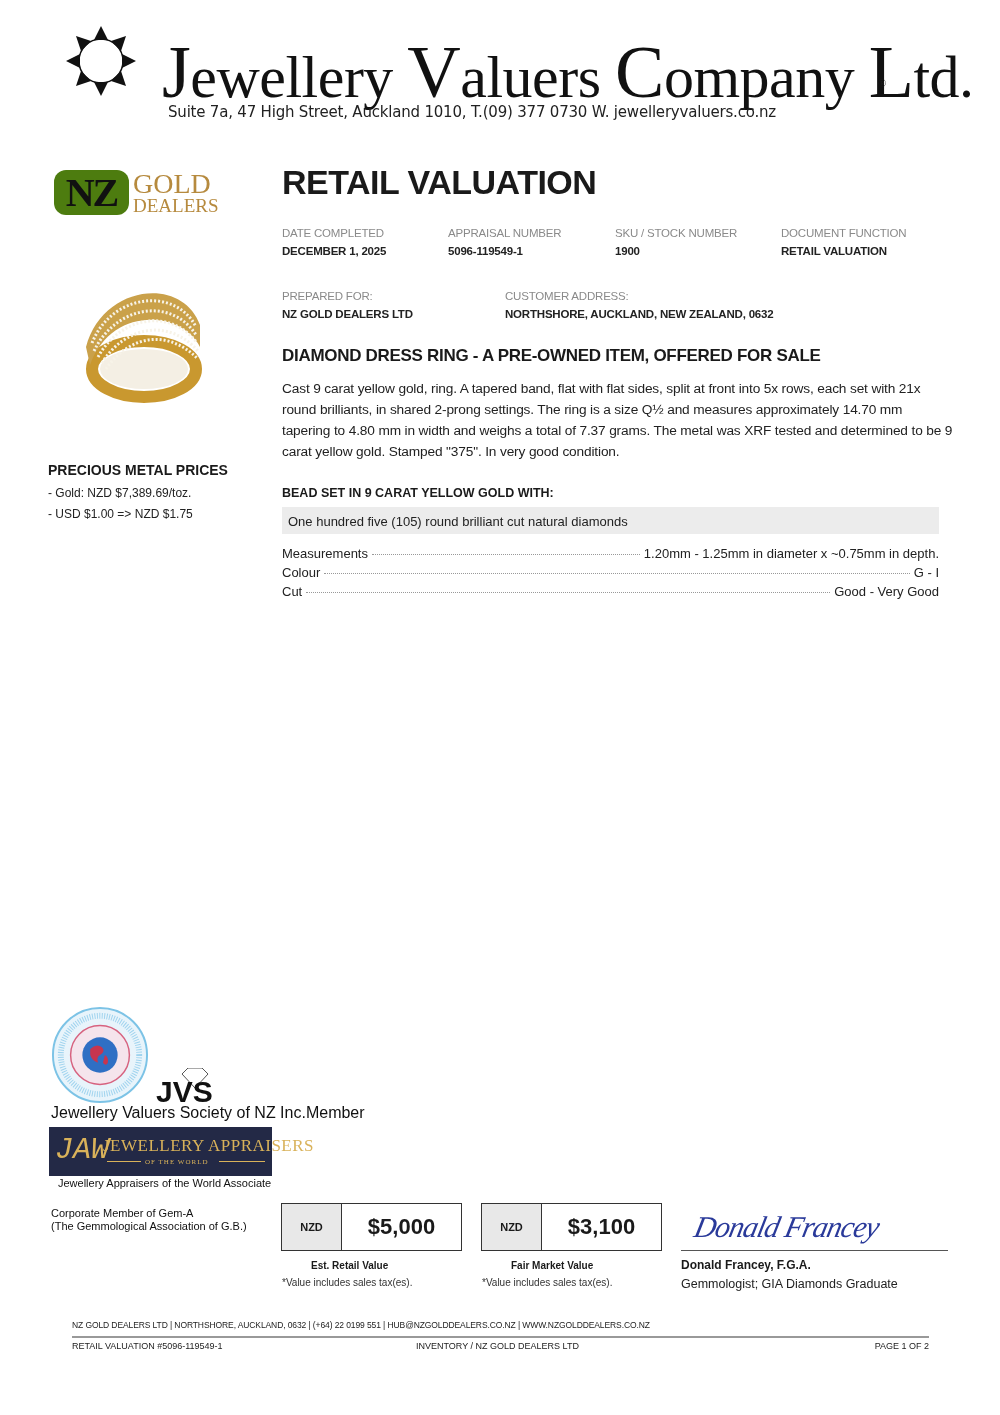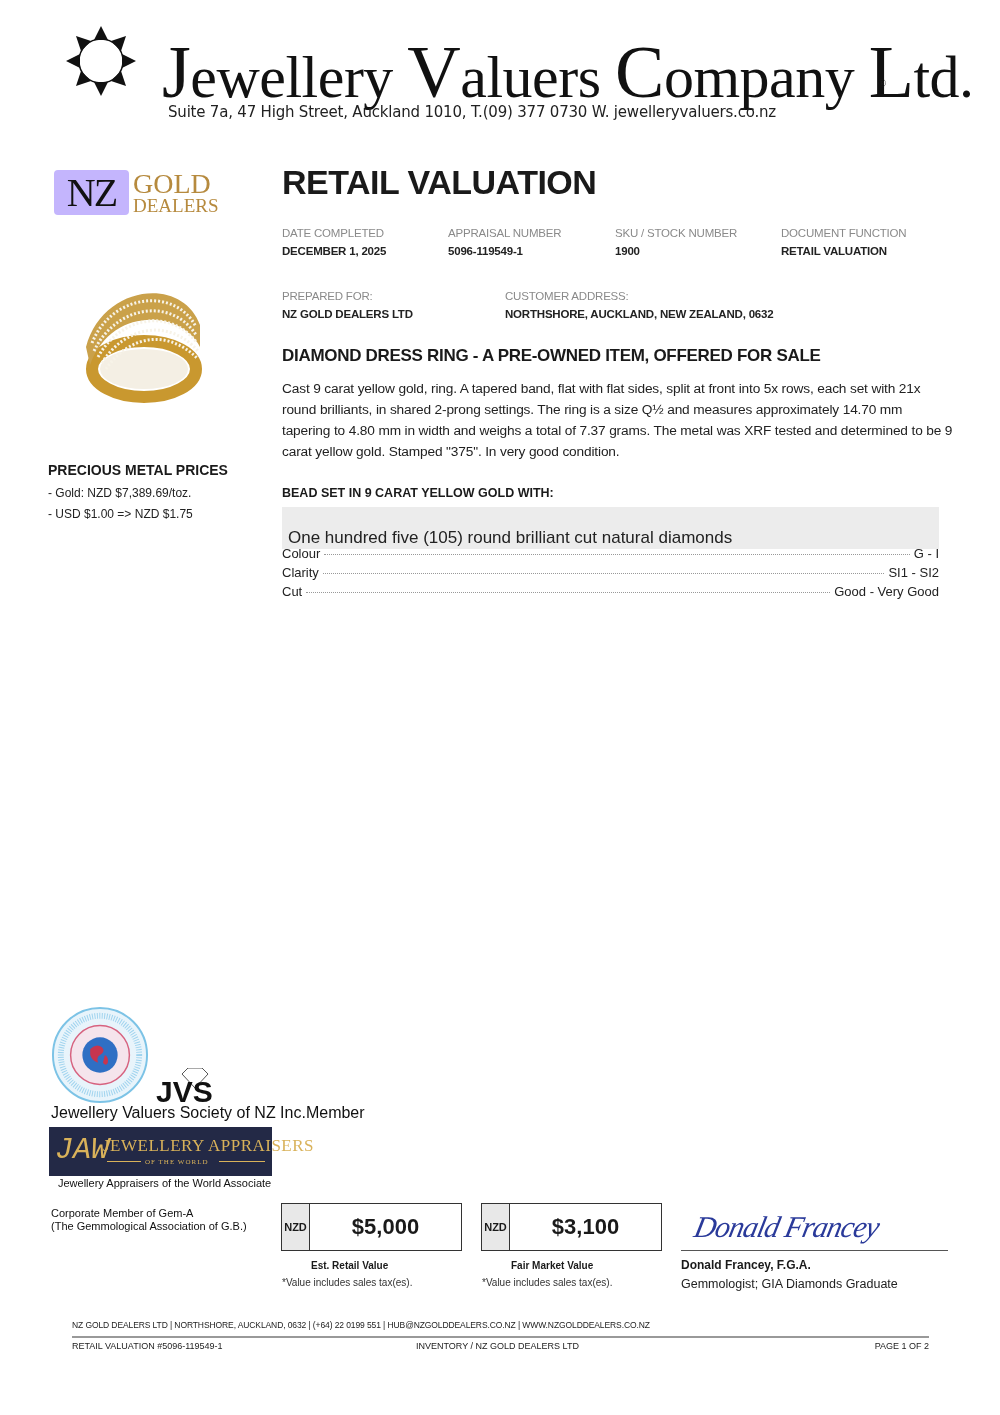--- a/index.html
+++ b/index.html
@@ -8,41 +8,41 @@
 
   
   .hdr-logo { position: absolute; left: 64px; top: 24px; width: 74px; height: 74px; }
   .hdr-title { position: absolute; left: 162px; top: 30px; font-family: "Liberation Serif", serif; font-size: 60px; color: #111; letter-spacing: -0.5px; white-space: nowrap; text-align: center; }
   .hdr-title .cap { font-size: 74px; }
   .hdr-reg { position: absolute; left: 878px; top: 77px; font-size: 11px; font-family: "Liberation Serif", serif; }
   .hdr-addr { position: absolute; left: 168px; top: 103px; font-size: 15px; color: #222; font-family: "DejaVu Sans", sans-serif; letter-spacing: -0.2px; }
 
   
   .nzgd { position: absolute; left: 54px; top: 170px; display: flex; align-items: center; }
-  .nzgd .box { background: #c4b5fd; border-radius: 4px; width: 75px; height: 45px; display:flex; align-items:center; justify-content:center; font-family: "Liberation Serif", serif; font-size: 40px; color: #111; letter-spacing: -2px; }
+  .nzgd .box { background: #4d7c0f; border-radius: 12px; width: 75px; height: 45px; display:flex; align-items:center; justify-content:center; font-family: "Liberation Serif", serif; font-size: 40px; color: #111; letter-spacing: -2px; font-weight: bold; }
   .nzgd .words { margin-left: 4px; font-family: "Liberation Serif", serif; color: #b68a3e; line-height: 0.9; }
   .nzgd .w1 { font-size: 28px; }
   .nzgd .w2 { font-size: 19px; }
 
   .ring { position: absolute; left: 72px; top: 265px; width: 140px; height: 140px; }
 
   .pmp-title { position: absolute; left: 48px; top: 462px; font-size: 14px; font-weight: bold; }
   .pmp-line { position: absolute; left: 48px; font-size: 12px; color: #222; }
 
   
   .title { position: absolute; left: 282px; top: 163px; font-size: 34px; font-weight: bold; letter-spacing: -0.5px; }
   .meta { position: absolute; font-size: 12px; }
   .meta .lbl { color: #8a8a8a; font-size: 11.5px; letter-spacing: -0.2px; }
   .meta .val { color: #222; font-weight: bold; margin-top: 6px; font-size: 11.5px; letter-spacing: -0.2px; }
 
   .item-title { position: absolute; left: 282px; top: 346px; font-size: 17px; font-weight: bold; letter-spacing: -0.3px; }
   .desc { position: absolute; left: 282px; top: 378px; width: 672px; font-size: 13.7px; line-height: 21px; color: #222; letter-spacing: -0.15px; }
 
   .bead { position: absolute; left: 282px; top: 486px; font-size: 12.5px; font-weight: bold; }
-  .stone-box { position: absolute; left: 282px; top: 507px; width: 657px; height: 21px; background: #ececec; font-size: 17px; padding: 21px 6px; color: #222; }
+  .stone-box { position: absolute; left: 282px; top: 507px; width: 657px; height: 27px; background: #ececec; font-size: 13px; padding: 7px 6px; color: #222; }
 
   .specs { position: absolute; left: 282px; top: 546px; width: 657px; font-size: 13px; color: #222; }
   .spec-row { display: flex; align-items: baseline; height: 19px; }
   .spec-row .k { white-space: nowrap; }
   .spec-row .dots { flex: 1; border-bottom: 1px dotted #999; margin: 0 4px; transform: translateY(-3px); }
   .spec-row .v { white-space: nowrap; }
 
   
   .seal { position: absolute; left: 50px; top: 1006px; width: 100px; height: 98px; }
   .jvs { position: absolute; left: 152px; top: 1068px; width: 82px; height: 36px; }
@@ -50,21 +50,21 @@
   .jaw { position: absolute; left: 49px; top: 1127px; width: 223px; height: 49px; background: #232946; color: #d9b25a; }
   .jaw .mono { position: absolute; left: 6px; top: 6px; font-family: Liberation Mono, monospace; font-style: italic; font-size: 30px; }
   .jaw .t1 { position: absolute; left: 54px; top: 9px; font-family: "Liberation Serif", serif; font-size: 17px; letter-spacing: 0.5px; white-space: nowrap; }
   .jaw .t2 { position: absolute; left: 96px; top: 31px; font-family: "Liberation Serif", serif; font-size: 7px; letter-spacing: 1px; }
   .jaw .ln { position: absolute; top: 34px; height: 1px; background: #d9b25a; }
   .cap2 { position: absolute; left: 58px; top: 1177px; font-size: 11px; color: #111; }
   .cap3 { position: absolute; left: 51px; top: 1207px; font-size: 11px; color: #111; line-height: 13px; }
 
   
   .vbox { position: absolute; top: 1203px; width: 181px; height: 48px; border: 1.5px solid #333; display: flex; }
-  .vbox .cur { width: 28px; background: #e8e8e8; border-right: 1.5px solid #333; font-size: 11px; font-weight: bold; display: flex; align-items: center; justify-content: center; }
+  .vbox .cur { width: 60px; background: #e8e8e8; border-right: 1.5px solid #333; font-size: 11px; font-weight: bold; display: flex; align-items: center; justify-content: center; }
   .vbox .amt { flex: 1; font-size: 22px; font-weight: bold; display: flex; align-items: center; justify-content: center; }
   .vlabel { position: absolute; top: 1260px; font-size: 10px; font-weight: bold; padding-left: 29px; }
   .vnote { position: absolute; top: 1277px; font-size: 10px; color: #333; }
 
   
   .sig { position: absolute; left: 695px; top: 1210px; font-family: "Liberation Serif", serif; font-style: italic; font-size: 30px; color: #2a3a9a; transform: skewX(-12deg); letter-spacing: -1px; }
   .sig-line { position: absolute; left: 681px; top: 1250px; width: 267px; height: 1px; background: #555; }
   .sig-name { position: absolute; left: 681px; top: 1258px; font-size: 12px; font-weight: bold; }
   .sig-title { position: absolute; left: 681px; top: 1277px; font-size: 12.5px; color: #222; }
 
@@ -149,28 +149,28 @@
 </div>
 
 <div class="item-title">DIAMOND DRESS RING - A PRE-OWNED ITEM, OFFERED FOR SALE</div>
 <div class="desc">Cast 9 carat yellow gold, ring. A tapered band, flat with flat sides, split at front into 5x rows, each set with 21x round brilliants, in shared 2-prong settings. The ring is a size Q½ and measures approximately 14.70 mm tapering to 4.80 mm in width and weighs a total of 7.37 grams. The metal was XRF tested and determined to be 9 carat yellow gold. Stamped "375". In very good condition.</div>
 
 <div class="bead">BEAD SET IN 9 CARAT YELLOW GOLD WITH:</div>
 <div class="stone-box">One hundred five (105) round brilliant cut natural diamonds</div>
 
 <div class="specs">
   <div class="spec-row">
+    <span class="k">Measurements</span>
+      <span class="dots"></span>
+      <span class="v">1.20mm - 1.25mm in diameter x ~0.75mm in depth.</span>
+  </div>
+  <div class="spec-row">
     <span class="k">Colour</span>
       <span class="dots"></span>
       <span class="v">G - I</span>
-  </div>
-  <div class="spec-row">
-    <span class="k">Clarity</span>
-      <span class="dots"></span>
-      <span class="v">SI1 - SI2</span>
   </div>
   <div class="spec-row">
     <span class="k">Cut</span>
       <span class="dots"></span>
       <span class="v">Good - Very Good</span>
   </div>
 </div>
 
 <svg class="seal" viewBox="0 0 100 100">
   <circle cx="50" cy="50" r="48" fill="#e8f4fb" stroke="#7cc3e6" stroke-width="2"></circle>

